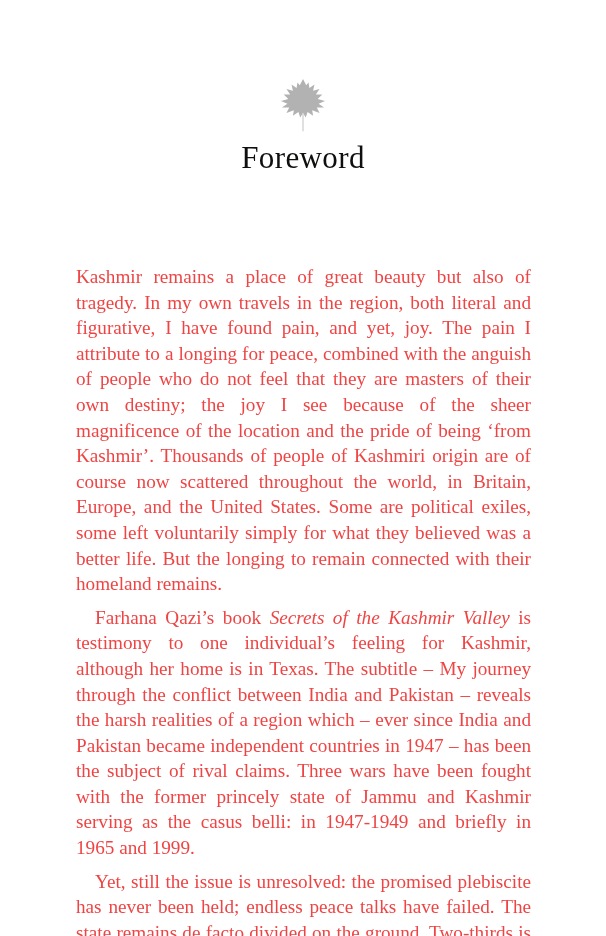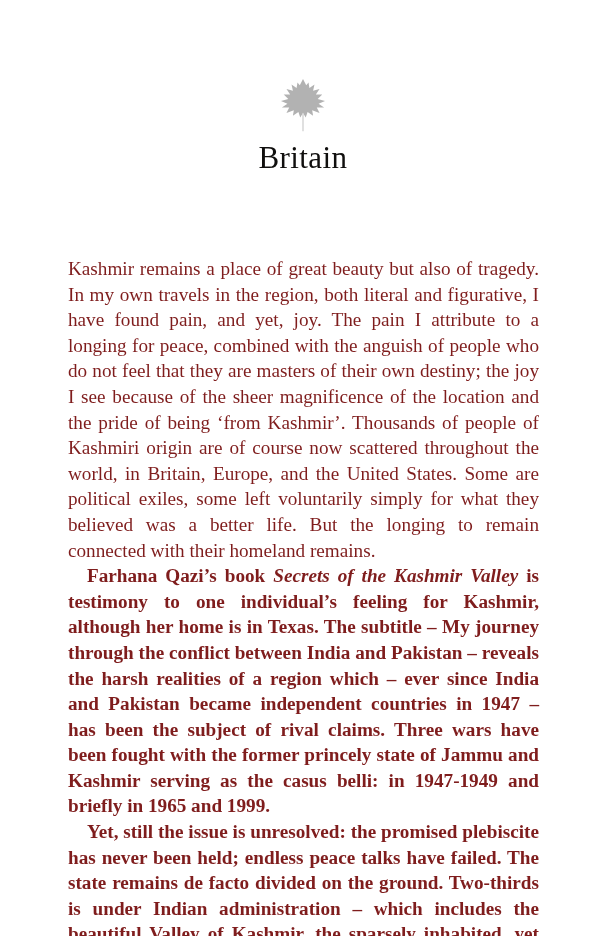--- a/index.html
+++ b/index.html
@@ -57,52 +57,51 @@
     margin: 0;
     color: #0c0b0a;
   }
   .body-text {
     position: absolute;
     left: 68px;
     top: 256px;
     width: 471px;
   }
   .body-text p {
-    margin: 0;
+    margin: 8px;
     font-size: 19.2px;
     line-height: 25.6px;
     text-align: justify;
     text-justify: inter-word;
     hyphens: none;
-    color: #7f1d1d;
+    color: #ef4444;
   }
   .body-text p.indent {
     text-indent: 19px;
-    font-weight: bold;
   }
   .body-text p.first {
     text-indent: 0;
   }
   i, .italic {
     font-style: italic;
   }
 </style>
 </head>
 <body>
 
 <div class="page">
 
   <div class="ornament">
     <svg viewBox="0 0 100 122" xmlns="http://www.w3.org/2000/svg">
       <path fill="#b2b2b2" d="M50 2 L57 16 L62 10 L64 22 L75 14 L72 28 L86 24 L78 36 L92 36 L82 46 L98 50 L84 56 L96 64 L80 64 L86 76 L70 70 L72 82 L60 74 L56 86 L50 76 L44 86 L40 74 L28 82 L30 70 L14 76 L20 64 L4 64 L16 56 L2 50 L18 46 L8 36 L22 36 L14 24 L28 28 L25 14 L36 22 L38 10 L43 16 Z"></path>
       <rect x="48.6" y="76" width="2.8" height="40" fill="#cfcfcf"></rect>
     </svg>
   </div>
 
-  <h1 class="chapter-title">Britain</h1>
+  <h1 class="chapter-title">Foreword</h1>
 
 
   <div class="body-text">
 
     <p class="first"><span>Kashmir remains a place of great beauty but also of tragedy. In my own travels in the region, both literal and figurative, I have found pain, and yet, joy. The pain I attribute to a longing for peace, combined with the anguish of people who do not feel that they are masters of their own destiny; the joy I see because of the sheer magnificence of the location and the pride of being ‘from Kashmir’. Thousands of people of Kashmiri origin are of course now scattered throughout the world, in Britain, Europe, and the United States. Some are political exiles, some left voluntarily simply for what they believed was a better life. But the longing to remain connected with their homeland remains.</span></p>
 
     <p class="indent"><span>Farhana Qazi’s book </span><i>Secrets of the Kashmir Valley</i><span> is testimony to one individual’s feeling for Kashmir, although her home is in Texas. The subtitle – My journey through the conflict between India and Pakistan – reveals the harsh realities of a region which – ever since India and Pakistan became independent countries in 1947 – has been the subject of rival claims. Three wars have been fought with the former princely state of Jammu and Kashmir serving as the casus belli: in 1947-1949 and briefly in 1965 and 1999.</span></p>
 
     <p class="indent"><span>Yet, still the issue is unresolved: the promised plebiscite has never been held; endless peace talks have failed. The state remains de facto divided on the ground. Two-thirds is under Indian administration – which includes the beautiful Valley of Kashmir, the sparsely inhabited, yet magnificent, region of Ladakh and Jammu. One-third is administered by Pakistan:</span></p>
 

